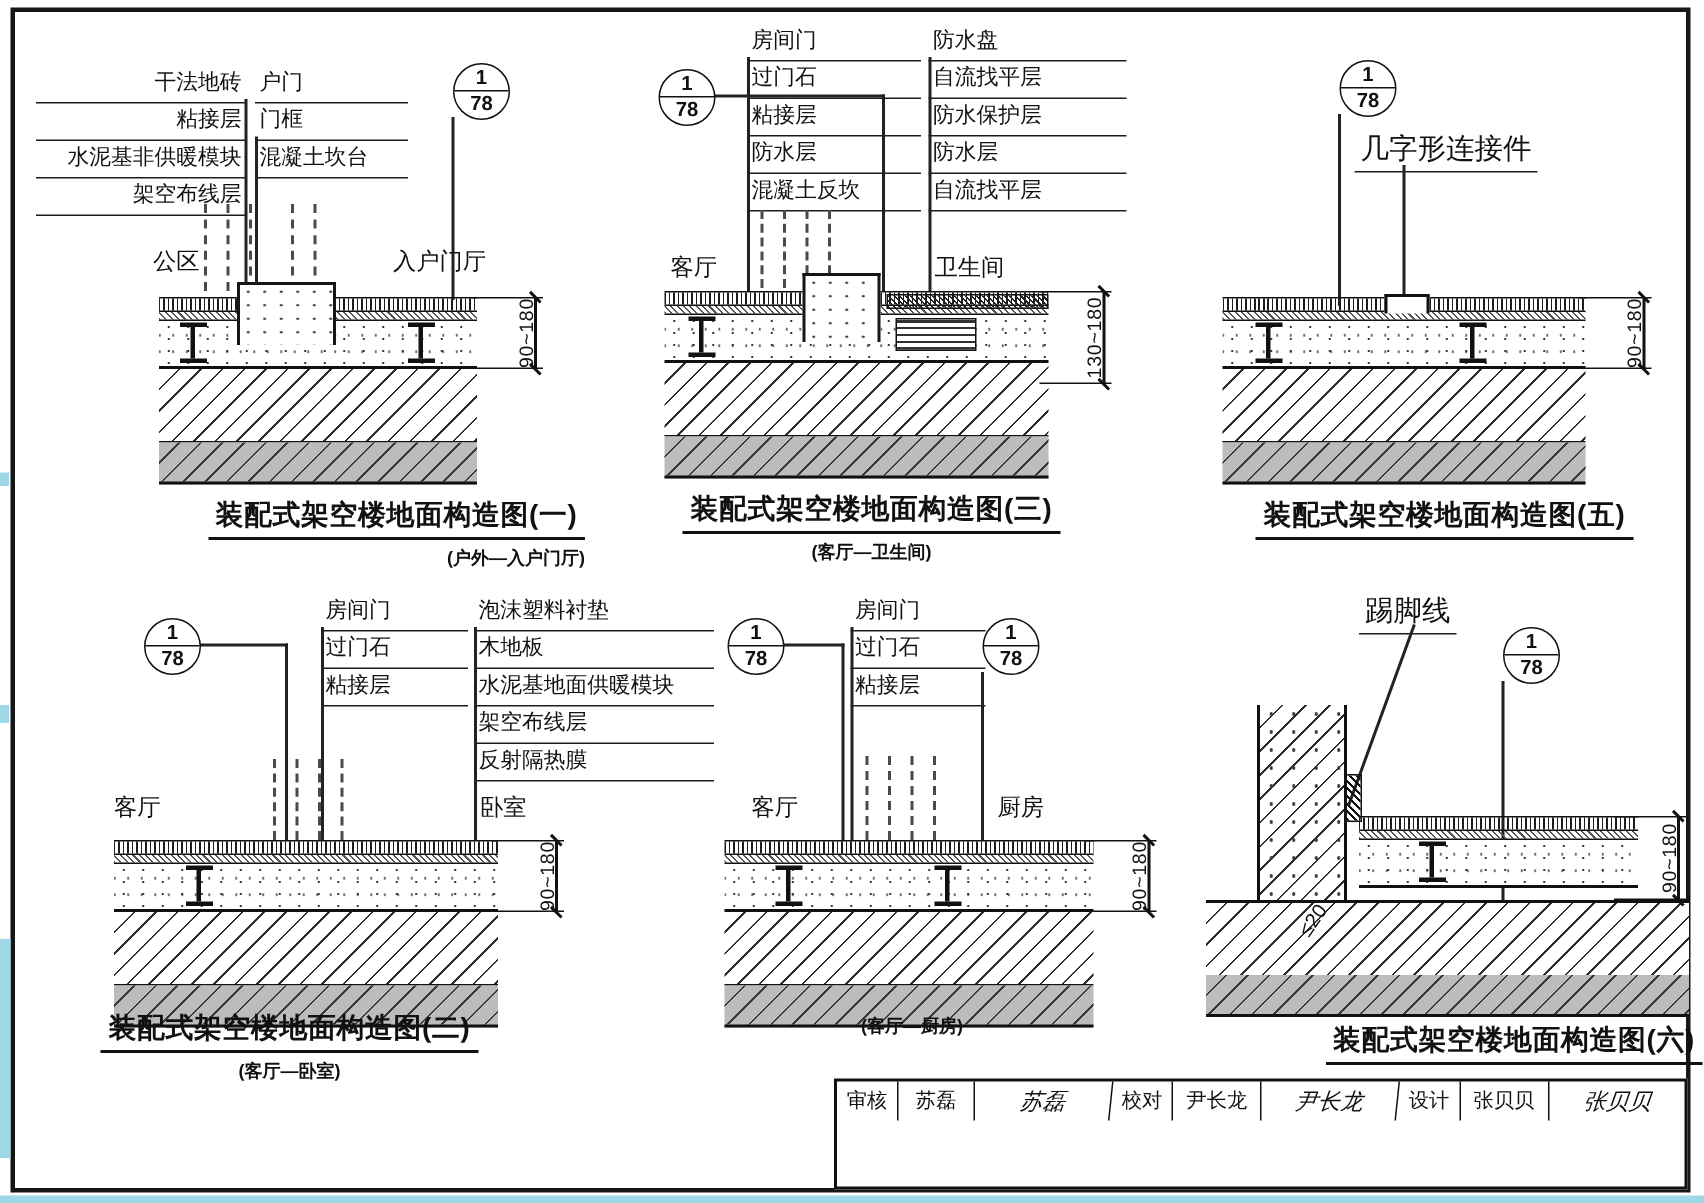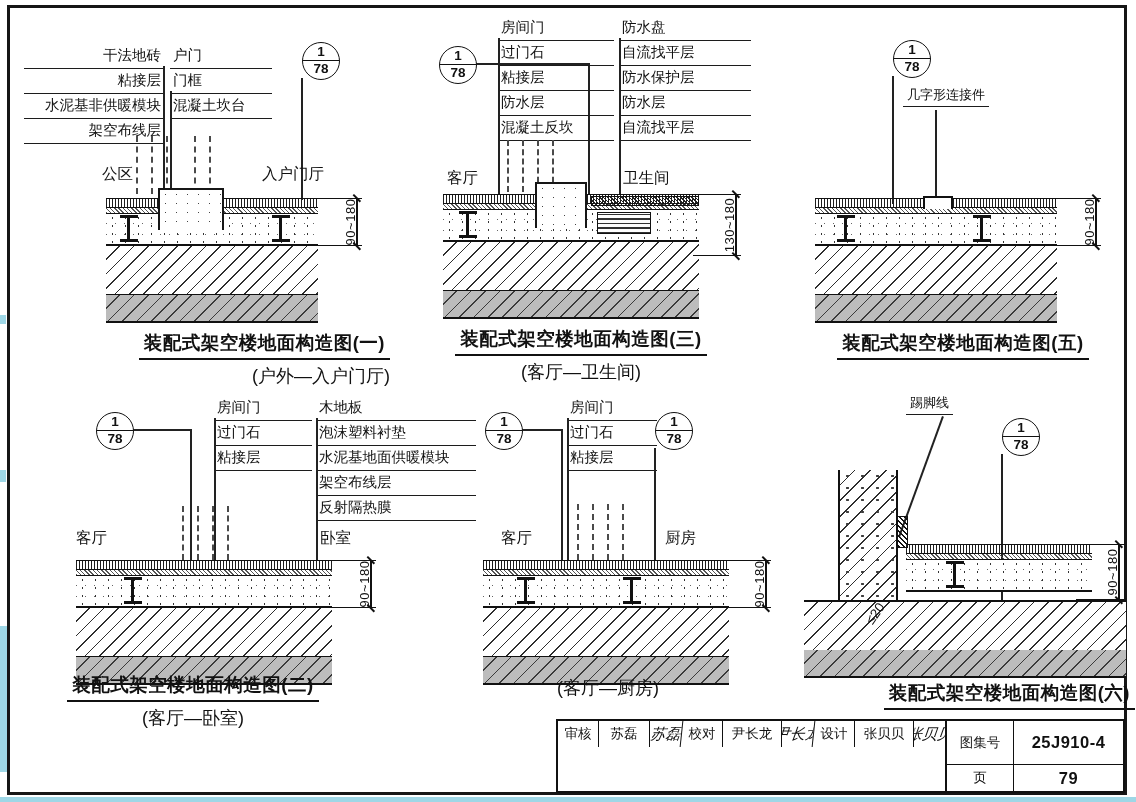--- a/index.html
+++ b/index.html
@@ -57,22 +57,22 @@
   .dim::after{content:"";position:absolute;left:-20px;right:10px;bottom:0;height:1.3px;background:#111;}
   .dim .bar{position:absolute;left:22px;top:0;bottom:0;width:1.6px;background:#111;}
   .dim .bar::before,.dim .bar::after{content:"";position:absolute;left:-3.8px;width:9.5px;height:1.8px;background:#111;transform:rotate(45deg);}
   .dim .bar::before{top:-1px;}
   .dim .bar::after{bottom:-1px;}
   .dim .txt{position:absolute;top:50%;left:50%;width:60px;height:16px;margin:-8px 0 0 -32px;text-align:center;font-size:13px;letter-spacing:.5px;transform:rotate(-90deg);white-space:nowrap;}
   .angled{position:absolute;font-size:13.5px;transform:rotate(-55deg);white-space:nowrap;}
   
   .cap{position:absolute;left:0;right:0;text-align:center;}
   .cap .t{display:inline-block;font-size:18.5px;font-weight:bold;border-bottom:2.2px solid #111;padding:0 5px 3px;white-space:nowrap;letter-spacing:.5px;}
-  .cap .s{display:block;margin-top:4px;font-size:18px;}
-  .flabel{position:absolute;font-size:13px;white-space:nowrap;}
+  .cap .s{display:block;margin-top:4px;font-size:12px;font-weight:bold;}
+  .flabel{position:absolute;font-size:19px;white-space:nowrap;}
   .flabel .ul{display:inline-block;border-bottom:1.6px solid #1c1c1c;padding:0 4px 2px;}
   
   .tblock{position:absolute;left:556px;top:719px;width:569px;height:74px;border:2.5px solid #111;box-sizing:border-box;display:flex;background:#fff;z-index:9;}
   .tb-left{flex:1;display:flex;flex-direction:column;min-width:0;}
   .tb-title{flex:1;display:flex;align-items:center;justify-content:center;font-size:25px;font-weight:bold;letter-spacing:1.5px;border-bottom:1.8px solid #111;white-space:nowrap;}
   .tb-row{height:26px;display:flex;}
   .tb-cell{display:flex;align-items:center;justify-content:center;font-size:13.5px;border-right:1.6px solid #111;white-space:nowrap;overflow:hidden;}
   .tb-cell.lab{width:40px;}
   .tb-cell.nm{width:50px;}
   .tb-cell.sg{flex:1;font-family:"DejaVu Serif","Liberation Serif",serif;font-style:italic;font-size:15px;transform:skewX(-6deg);border-right:1.6px solid #111;}
@@ -227,22 +227,22 @@
     </div>
     <i class="hline" style="left:114px;top:41px;width:60px;"></i>
     <i class="vline" style="left:172px;top:41px;height:131px;"></i>
     <div class="lstack ta-r" style="left:196px;top:8px;width:98px;">
       <div class="lbl">房间门</div>
       <div class="lbl">过门石</div>
       <div class="lbl">粘接层</div>
     </div>
     <i class="vline" style="left:196px;top:30px;height:142px;"></i>
     <div class="lstack ta-r" style="left:298px;top:8px;width:160px;">
+      <div class="lbl">泡沫塑料衬垫</div>
       <div class="lbl">木地板</div>
-      <div class="lbl">泡沫塑料衬垫</div>
       <div class="lbl">水泥基地面供暖模块</div>
       <div class="lbl">架空布线层</div>
       <div class="lbl">反射隔热膜</div>
     </div>
     <i class="vline" style="left:298px;top:30px;height:142px;"></i>
     <span class="room" style="left:58px;top:140px;">客厅</span>
     <span class="room" style="left:302px;top:140px;">卧室</span>
     <i class="dash" style="left:164px;top:118px;height:54px;"></i>
     <i class="dash" style="left:179px;top:118px;height:54px;"></i>
     <i class="dash" style="left:194px;top:118px;height:54px;"></i>
@@ -347,24 +347,14 @@
         <div class="tb-cell nm">苏磊</div>
         <div class="tb-cell sg">苏磊</div>
         <div class="tb-cell lab">校对</div>
         <div class="tb-cell nm" style="width:58px;">尹长龙</div>
         <div class="tb-cell sg">尹长龙</div>
         <div class="tb-cell lab">设计</div>
         <div class="tb-cell nm" style="width:58px;">张贝贝</div>
         <div class="tb-cell sg" style="border-right:none;">张贝贝</div>
       </div>
     </div>
-    <div class="tb-right">
-      <div class="tb-r-row">
-        <div class="tb-r-lab">图集号</div>
-        <div class="tb-r-val">25J910-4</div>
-      </div>
-      <div class="tb-r-row">
-        <div class="tb-r-lab">页</div>
-        <div class="tb-r-val">79</div>
-      </div>
-    </div>
   </div>
 </div>
 
 </body></html>

